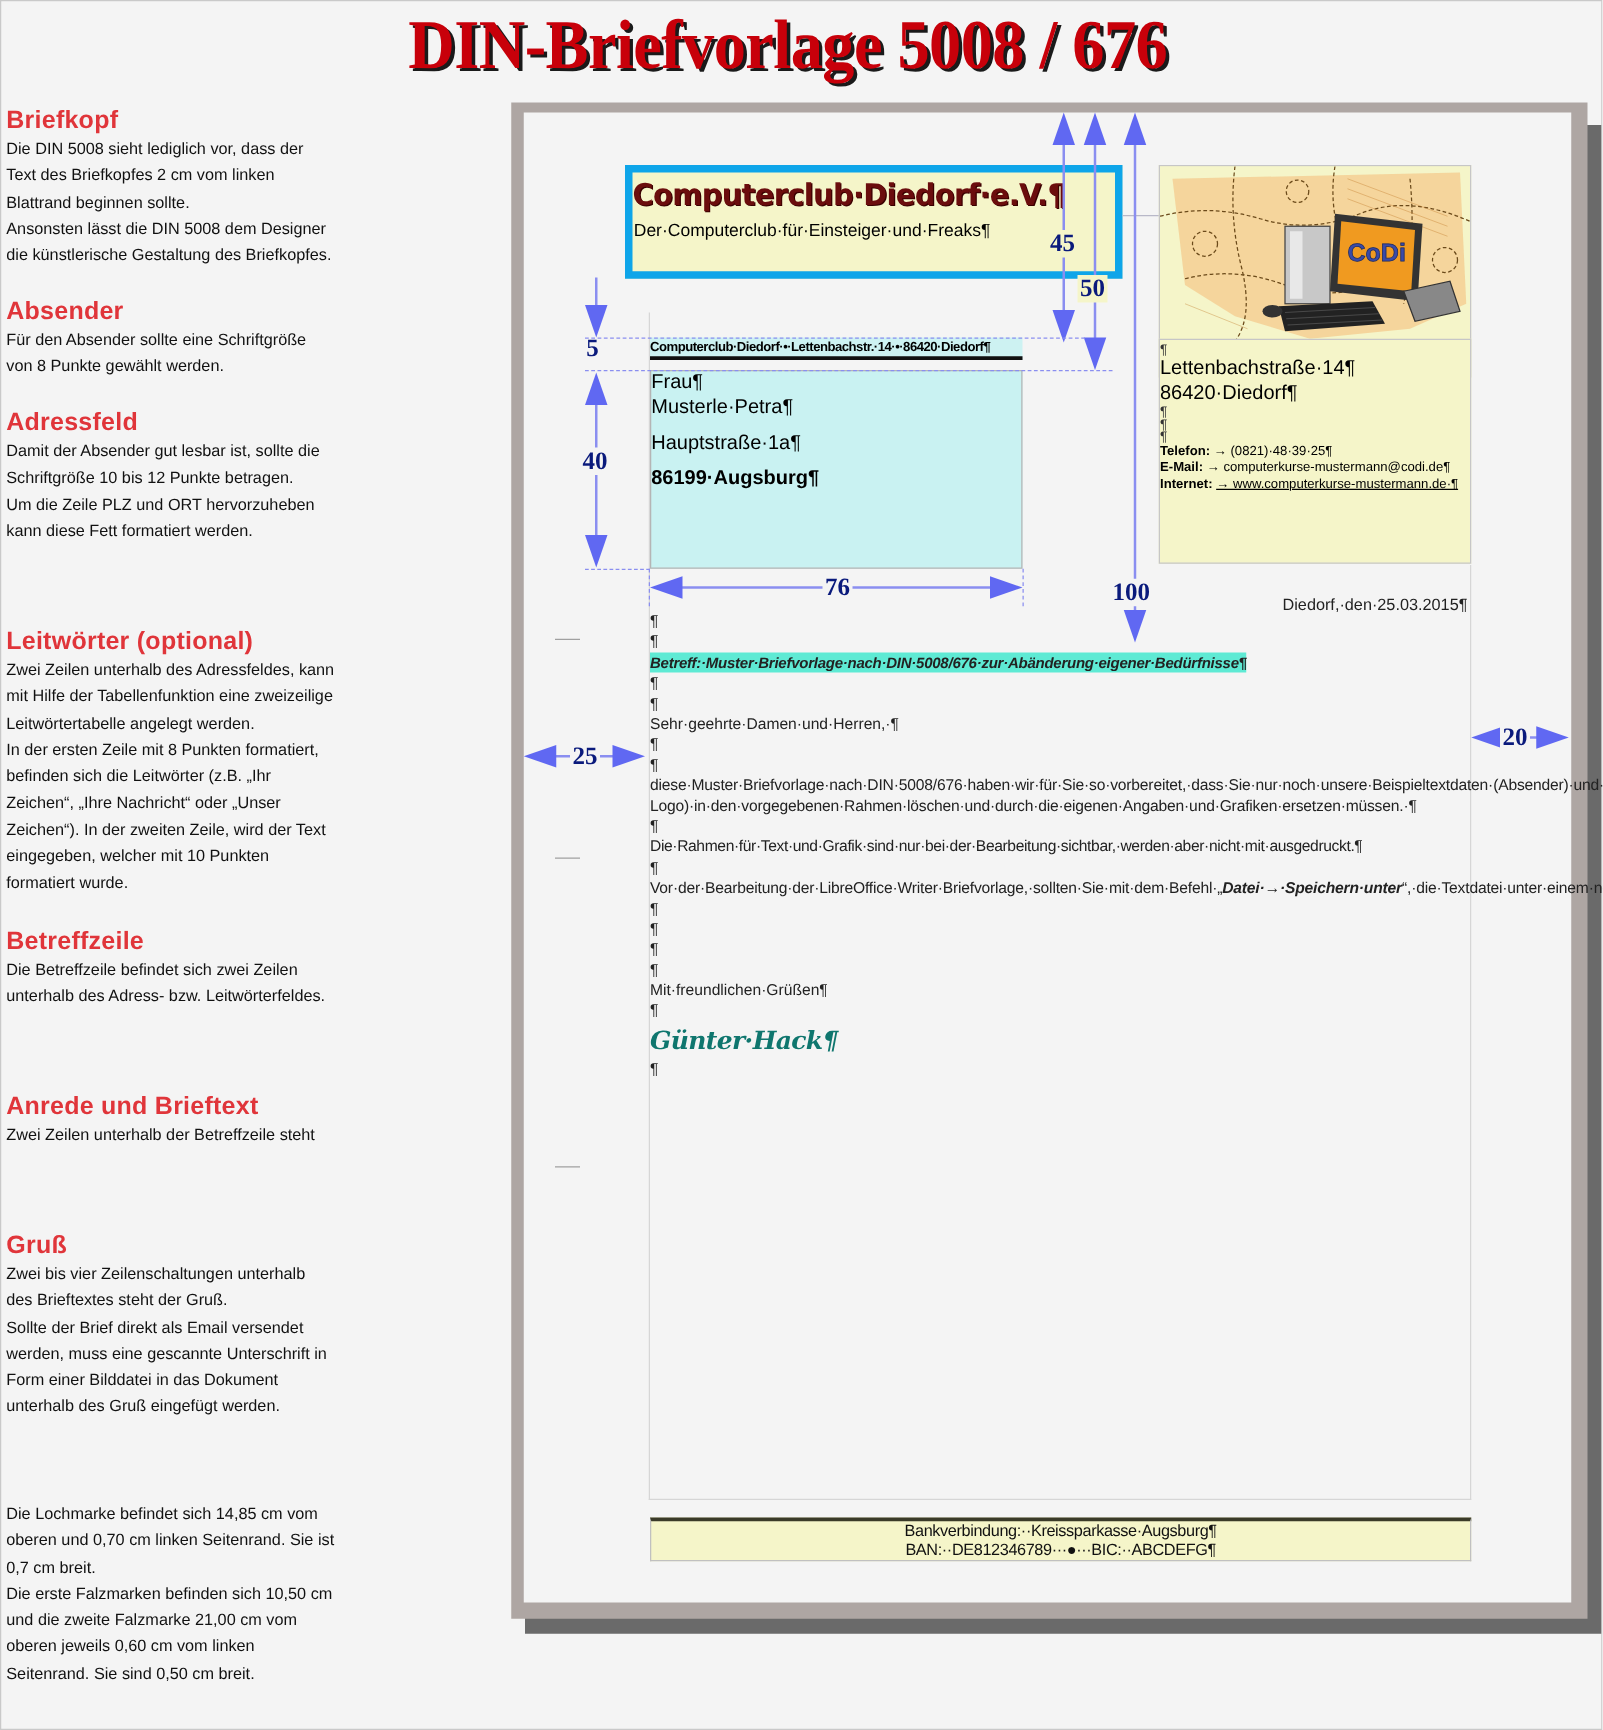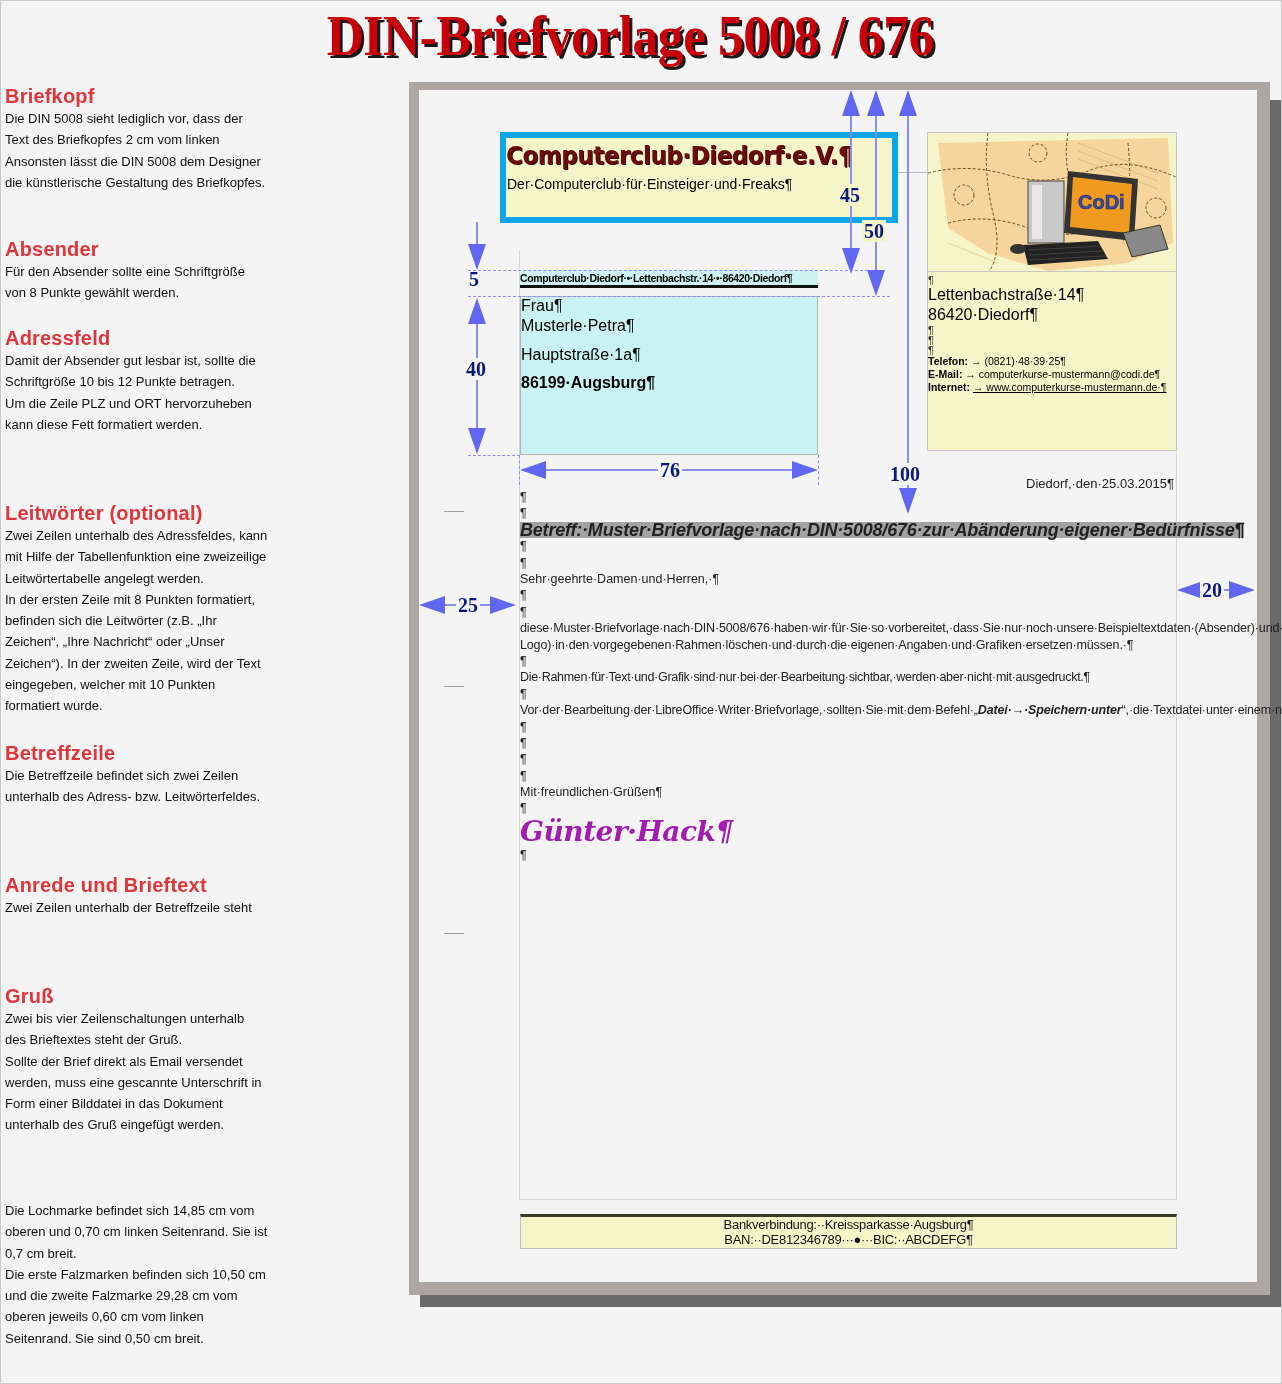--- a/index.html
+++ b/index.html
@@ -50,22 +50,22 @@
   
   .address-box { position: absolute; left: 520px; top: 296px; width: 298px; height: 159px; background: #c9f2f2; border: 1px solid #b5b5b5; font-size: 16px; }
   .address-box div { position: absolute; left: 0; white-space: nowrap; }
 
   .date { position: absolute; left: 1026px; top: 476px; font-size: 13px; white-space: nowrap; color: #222; }
 
   
   .letter { position: absolute; left: 520px; top: 489px; width: 660px; font-size: 12.5px; line-height: 16.4px; color: #222; }
   .letter .line { white-space: nowrap; height: 16.4px; }
   .letter .para { white-space: normal; letter-spacing: -0.15px; }
-  .betreff { font-weight: bold; font-style: italic; font-size: 18px; background: #a3a3a3; display: inline-block; letter-spacing: -0.2px; }
-  .signature { font-family: "DejaVu Serif", serif; font-style: italic; font-weight: bold; font-size: 28px; color: #a21caf; line-height: 30px; letter-spacing: -0.5px; }
+  .betreff { font-weight: bold; font-style: italic; font-size: 12px; background: #5eead4; display: inline-block; letter-spacing: -0.2px; }
+  .signature { font-family: "DejaVu Serif", serif; font-style: italic; font-weight: bold; font-size: 20px; color: #0f766e; line-height: 30px; letter-spacing: -0.5px; }
   .pil { color: #222; }
 
   
   .bank-box { position: absolute; left: 520px; top: 1214px; width: 657px; height: 35px; background: #f5f5c9; border: 1px solid #c0c0c0; border-top: 3px solid #3a3a28; text-align: center; font-size: 13px; line-height: 15px; color: #111; letter-spacing: -0.3px; }
 
   
   .dim-label { position: absolute; font-family: "Liberation Serif", serif; font-weight: bold; color: #0a1a7c; font-size: 20px; background: #f4f4f4; padding: 0 2px; line-height: 22px; }
   .dim-label.on-yellow { background: #f5f5c9; }
   .vline { position: absolute; width: 2px; background: #8a8ef0; }
   .hline { position: absolute; height: 2px; background: #8a8ef0; }
@@ -83,20 +83,21 @@
 
 <div class="outer-border"></div>
 
 <h1 class="main-title">DIN-Briefvorlage 5008 / 676</h1>
 
 <div class="sections">
   <div class="section" style="top:84px">
     <h2>Briefkopf</h2>
     <p>Die DIN 5008 sieht lediglich vor, dass der</p>
     <p>Text des Briefkopfes 2 cm vom linken</p>
+    <p>Blattrand beginnen sollte.</p>
     <p>Ansonsten lässt die DIN 5008 dem Designer</p>
     <p>die künstlerische Gestaltung des Briefkopfes.</p>
   </div>
   <div class="section" style="top:237px">
     <h2>Absender</h2>
     <p>Für den Absender sollte eine Schriftgröße</p>
     <p>von 8 Punkte gewählt werden.</p>
   </div>
   <div class="section" style="top:326px">
     <h2>Adressfeld</h2>
@@ -133,21 +134,21 @@
     <p>Sollte der Brief direkt als Email versendet</p>
     <p>werden, muss eine gescannte Unterschrift in</p>
     <p>Form einer Bilddatei in das Dokument</p>
     <p>unterhalb des Gruß eingefügt werden.</p>
   </div>
   <div class="section" style="top:1200px">
     <p>Die Lochmarke befindet sich 14,85 cm vom</p>
     <p>oberen und 0,70 cm linken Seitenrand. Sie ist</p>
     <p>0,7 cm breit.</p>
     <p>Die erste Falzmarken befinden sich 10,50 cm</p>
-    <p>und die zweite Falzmarke 29,28 cm vom</p>
+    <p>und die zweite Falzmarke 21,00 cm vom</p>
     <p>oberen jeweils 0,60 cm vom linken</p>
     <p>Seitenrand. Sie sind 0,50 cm breit.</p>
   </div>
 </div>
 
 <div class="page-shadow"></div>
 <div class="page-frame"></div>
 <div class="page"></div>
 
 <div class="text-area-line" style="left:519px;top:250px;width:1px;height:950px"></div>

